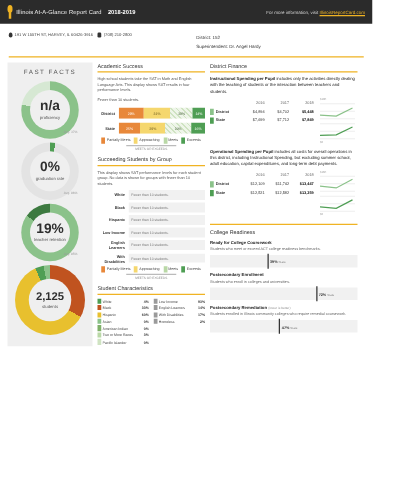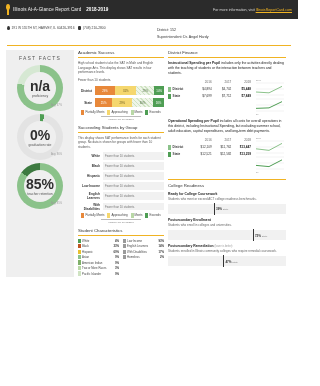--- a/index.html
+++ b/index.html
@@ -57,21 +57,21 @@
     margin-bottom:4px;
   }
   .donutwrap { display:flex; flex-direction:column; align-items:center; margin-bottom:3px; position:relative; }
   .donut { position:relative; width:46px; height:46px; border-radius:50%; }
   .donut::after {
     content:""; position:absolute; left:7px; top:7px; width:32px; height:32px;
     background:#efefef; border-radius:50%;
   }
   .donut-label { position:absolute; left:0; top:0; width:46px; height:46px;
     display:flex; flex-direction:column; align-items:center; justify-content:center; z-index:2; }
-  .dv { font-size:14px; font-weight:bold; color:#2f2f2f; line-height:1; }
+  .dv { font-size:11px; font-weight:bold; color:#2f2f2f; line-height:1; }
   .dl { font-size:3.4px; color:#555; line-height:1.25; text-align:center; margin-top:1px; }
   .dtick { position:absolute; right:1px; bottom:4px; font-size:2.6px; color:#9a9a9a; z-index:3;}
   .bigdonut { width:56px; height:56px; }
   .bigdonut::after { left:11px; top:11px; width:34px; height:34px; }
   .bigdonut .donut-label { width:56px; height:56px; }
   .bigdonut .dv { font-size:9px; }
 
   
   .center { width: 86px; }
   .col-h { font-size:4.3px; color:#333; margin-bottom:2px; }
@@ -193,27 +193,35 @@
               <div class="donut-label">
                 <div class="dv">0%</div>
                 <div class="dl">graduation rate</div>
               </div>
               <div class="dtick">Avg. 86%</div>
             </div>
           </div>
           <div class="donutwrap">
             <div class="donut" style="background:conic-gradient(#8bc28a 0deg 306deg,#3d7a40 306deg 360deg)">
               <div class="donut-label">
-                <div class="dv">85%</div>
+                <div class="dv">19%</div>
                 <div class="dl">teacher retention</div>
               </div>
               <div class="dtick">Avg. 85%</div>
             </div>
           </div>
         </div>
+      <div class="donutwrap">
+        <div class="donut bigdonut" id="students-donut" style="background: conic-gradient(rgb(192, 83, 31) 0deg, rgb(192, 83, 31) 118.8deg, rgb(232, 192, 46) 118.8deg, rgb(232, 192, 46) 334.8deg, rgb(79, 158, 84) 334.8deg, rgb(79, 158, 84) 349.2deg, rgb(139, 194, 138) 349.2deg, rgb(139, 194, 138) 360deg);">
+          <div class="donut-label">
+            <div class="dv">2,125</div>
+            <div class="dl">students</div>
+          </div>
+        </div>
+      </div>
     </div>
 
     <div class="center">
 
       <div class="col-h">Academic Success</div>
       <div class="col-rule"></div>
       <div class="body-txt">High school students take the SAT in Math and English Language Arts. This display shows SAT results in four performance levels.</div>
       <div class="body-txt" style="margin-bottom:4px">Fewer than 10 students.</div>
 
       <div id="as-rows">

